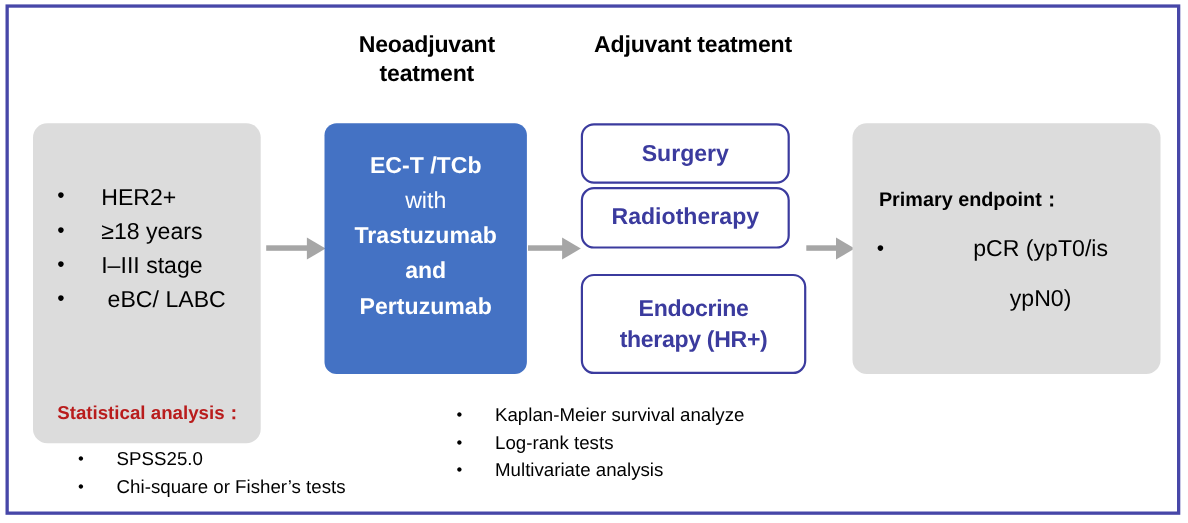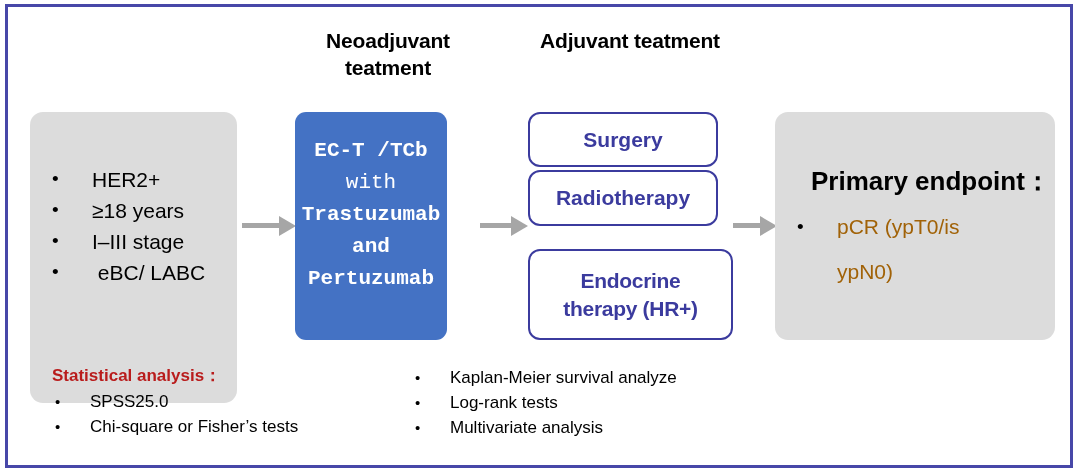--- a/index.html
+++ b/index.html
@@ -84,21 +84,21 @@
     content: "\2022";
     position: absolute;
     left: 22px;
     top: -1px;
     font-size: 19px;
     line-height: 31px;
     color: #000000;
   }
 
   
-  #box-neoadjuvant { left: 295px; top: 112px; width: 152px; height: 228px; font-family: Liberation Mono, monospace; }
+  #box-neoadjuvant { left: 295px; top: 112px; width: 184px; height: 228px; }
   #neoadjuvant-lines {
     position: absolute;
     left: 0; right: 0;
     top: 23px;
     text-align: center;
     color: #ffffff;
   }
   #neoadjuvant-lines div {
     font-size: 21px;
     line-height: 32px;
@@ -121,36 +121,37 @@
     line-height: 28px;
     color: #3b3b9e;
     white-space: pre;
   }
   #box-endocrine .white-box-text { letter-spacing: -0.3px; }
 
   
   #box-endpoint { left: 775px; top: 112px; width: 280px; height: 228px; }
   #endpoint-title {
     position: absolute;
-    left: 36px;
+    left: 24px;
     top: 56px;
     font-weight: bold;
-    font-size: 26px;
+    font-size: 18px;
     line-height: 26px;
     color: #000000;
     white-space: pre;
   }
   #endpoint-list { top: 92px; }
   #endpoint-list li {
     position: relative;
     font-size: 21px;
     line-height: 45px;
-    color: #a16207;
+    color: #000000;
     padding-left: 62px;
     white-space: pre;
+    text-align: center;
   }
   #endpoint-list li::before {
     content: "\2022";
     position: absolute;
     left: 22px;
     top: 0;
     font-size: 19px;
     line-height: 45px;
     color: #000000;
   }
@@ -196,21 +197,21 @@
     font-size: 17px;
     line-height: 22px;
     color: #b91c1c;
     white-space: pre;
   }
   #stats-left-list {
     position: absolute;
     left: 52px;
     top: 389px;
     list-style: none;
-    margin: 0;
+    margin: 16px;
     padding: 0;
   }
   #stats-left-list li {
     position: relative;
     font-size: 17px;
     line-height: 25px;
     color: #000000;
     padding-left: 38px;
     white-space: pre;
   }

